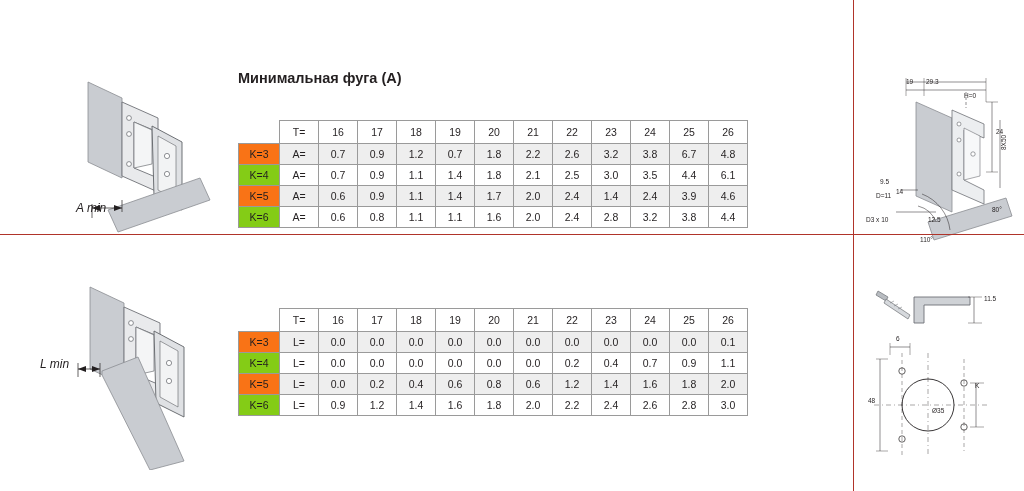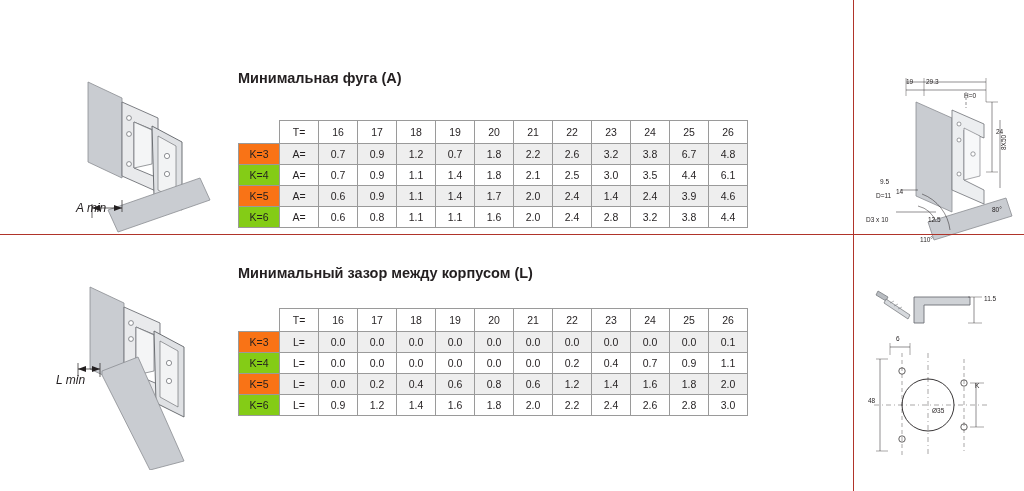--- a/index.html
+++ b/index.html
@@ -257,21 +257,20 @@
   <div class="lbl lbl-sm" style="left:920px; top:196px;">110°</div>
   <div class="lbl lbl-sm" style="left:928px; top:176px;">12.5</div>
 </div>
 
 <div class="hsep"></div>
 <div class="vsep" id="vsep-top"></div>
 <div class="vsep" id="vsep-bottom"></div>
 
 <div class="panel" id="panel-bottom">
 
-  <div class="section-title" style="left:238px; top:30px;">Минимальный зазор между корпусом (L)</div>
 
   <svg class="drawing" style="left:30px; top:30px;" width="200" height="205" viewBox="0 0 200 205">
     <polygon points="60,22 94,38 94,120 60,104" fill="#c9ccd1" stroke="#8a8d92" stroke-width="0.8"></polygon>
     <polygon points="94,42 130,58 130,72 106,62 106,110 130,120 130,134 94,118" fill="#e9eaec" stroke="#6e7176" stroke-width="0.9"></polygon>
     <polygon points="106,62 124,70 124,106 106,110" fill="#f4f5f6" stroke="#6e7176" stroke-width="0.7"></polygon>
     <polygon points="124,66 154,82 154,152 126,138" fill="#dfe1e4" stroke="#5f6267" stroke-width="0.9"></polygon>
     <polygon points="130,76 148,86 148,142 130,132" fill="#f2f3f4" stroke="#5f6267" stroke-width="0.6"></polygon>
     <circle cx="101" cy="58" r="2.4" fill="#ffffff" stroke="#5f6267" stroke-width="0.7"></circle>
     <circle cx="101" cy="74" r="2.4" fill="#ffffff" stroke="#5f6267" stroke-width="0.7"></circle>
     <circle cx="101" cy="106" r="2.4" fill="#ffffff" stroke="#5f6267" stroke-width="0.7"></circle>
@@ -279,21 +278,21 @@
     <circle cx="139" cy="116" r="2.6" fill="#ffffff" stroke="#5f6267" stroke-width="0.7"></circle>
 
     <polygon points="72,106 108,92 154,196 120,205 72,110" fill="#c9ccd1" stroke="#8a8d92" stroke-width="0.8"></polygon>
 
     <line x1="48" y1="104" x2="70" y2="104" stroke="#231f20" stroke-width="0.7"></line>
     <line x1="48" y1="98" x2="48" y2="112" stroke="#231f20" stroke-width="0.7"></line>
     <line x1="70" y1="98" x2="70" y2="112" stroke="#231f20" stroke-width="0.7"></line>
     <polygon points="48,104 56,101 56,107" fill="#231f20"></polygon>
     <polygon points="70,104 62,101 62,107" fill="#231f20"></polygon>
   </svg>
-  <div class="lbl lbl-it" style="left:56px; top:122px;margin-top:16px;">L min</div>
+  <div class="lbl lbl-it" style="left:40px; top:122px;">L min</div>
 
   <table class="data" id="table-l" style="left:238px; top:73px;">
     <tbody>
       <tr>
         <td class="blank"></td>
         <td class="colhead">T=</td>
         <td class="colhead">16</td>
         <td class="colhead">17</td>
         <td class="colhead">18</td>
         <td class="colhead">19</td>

